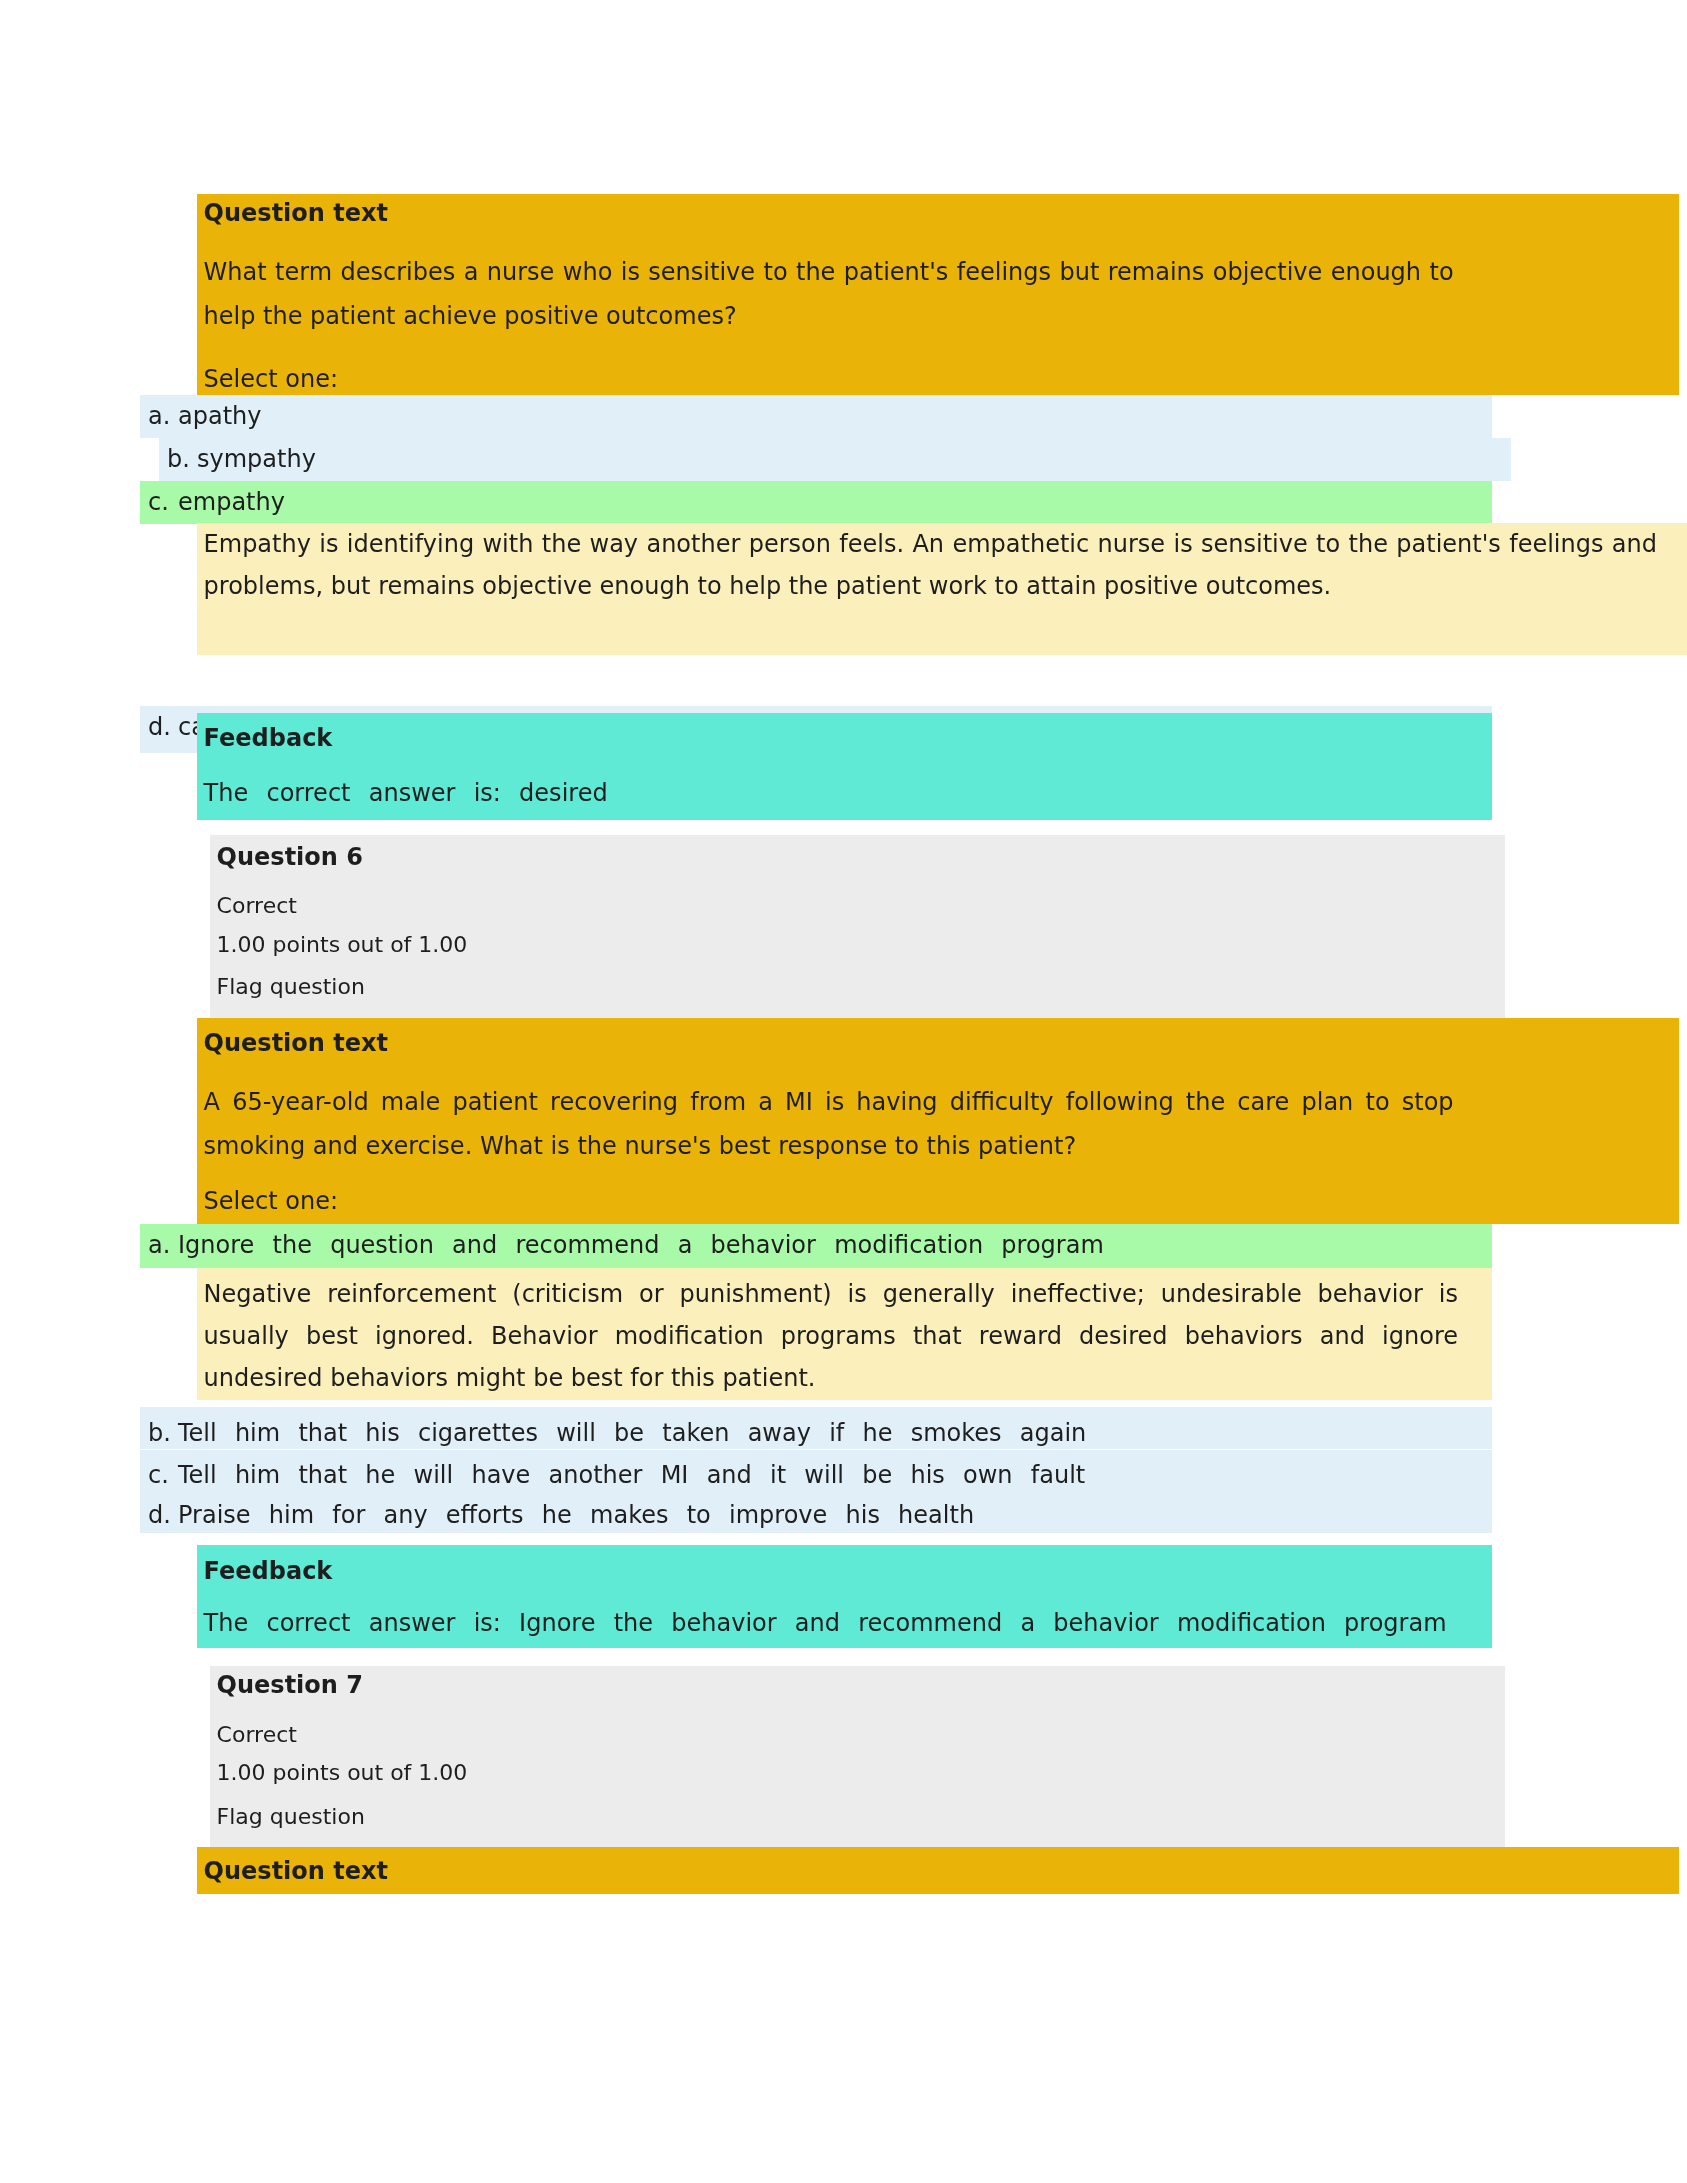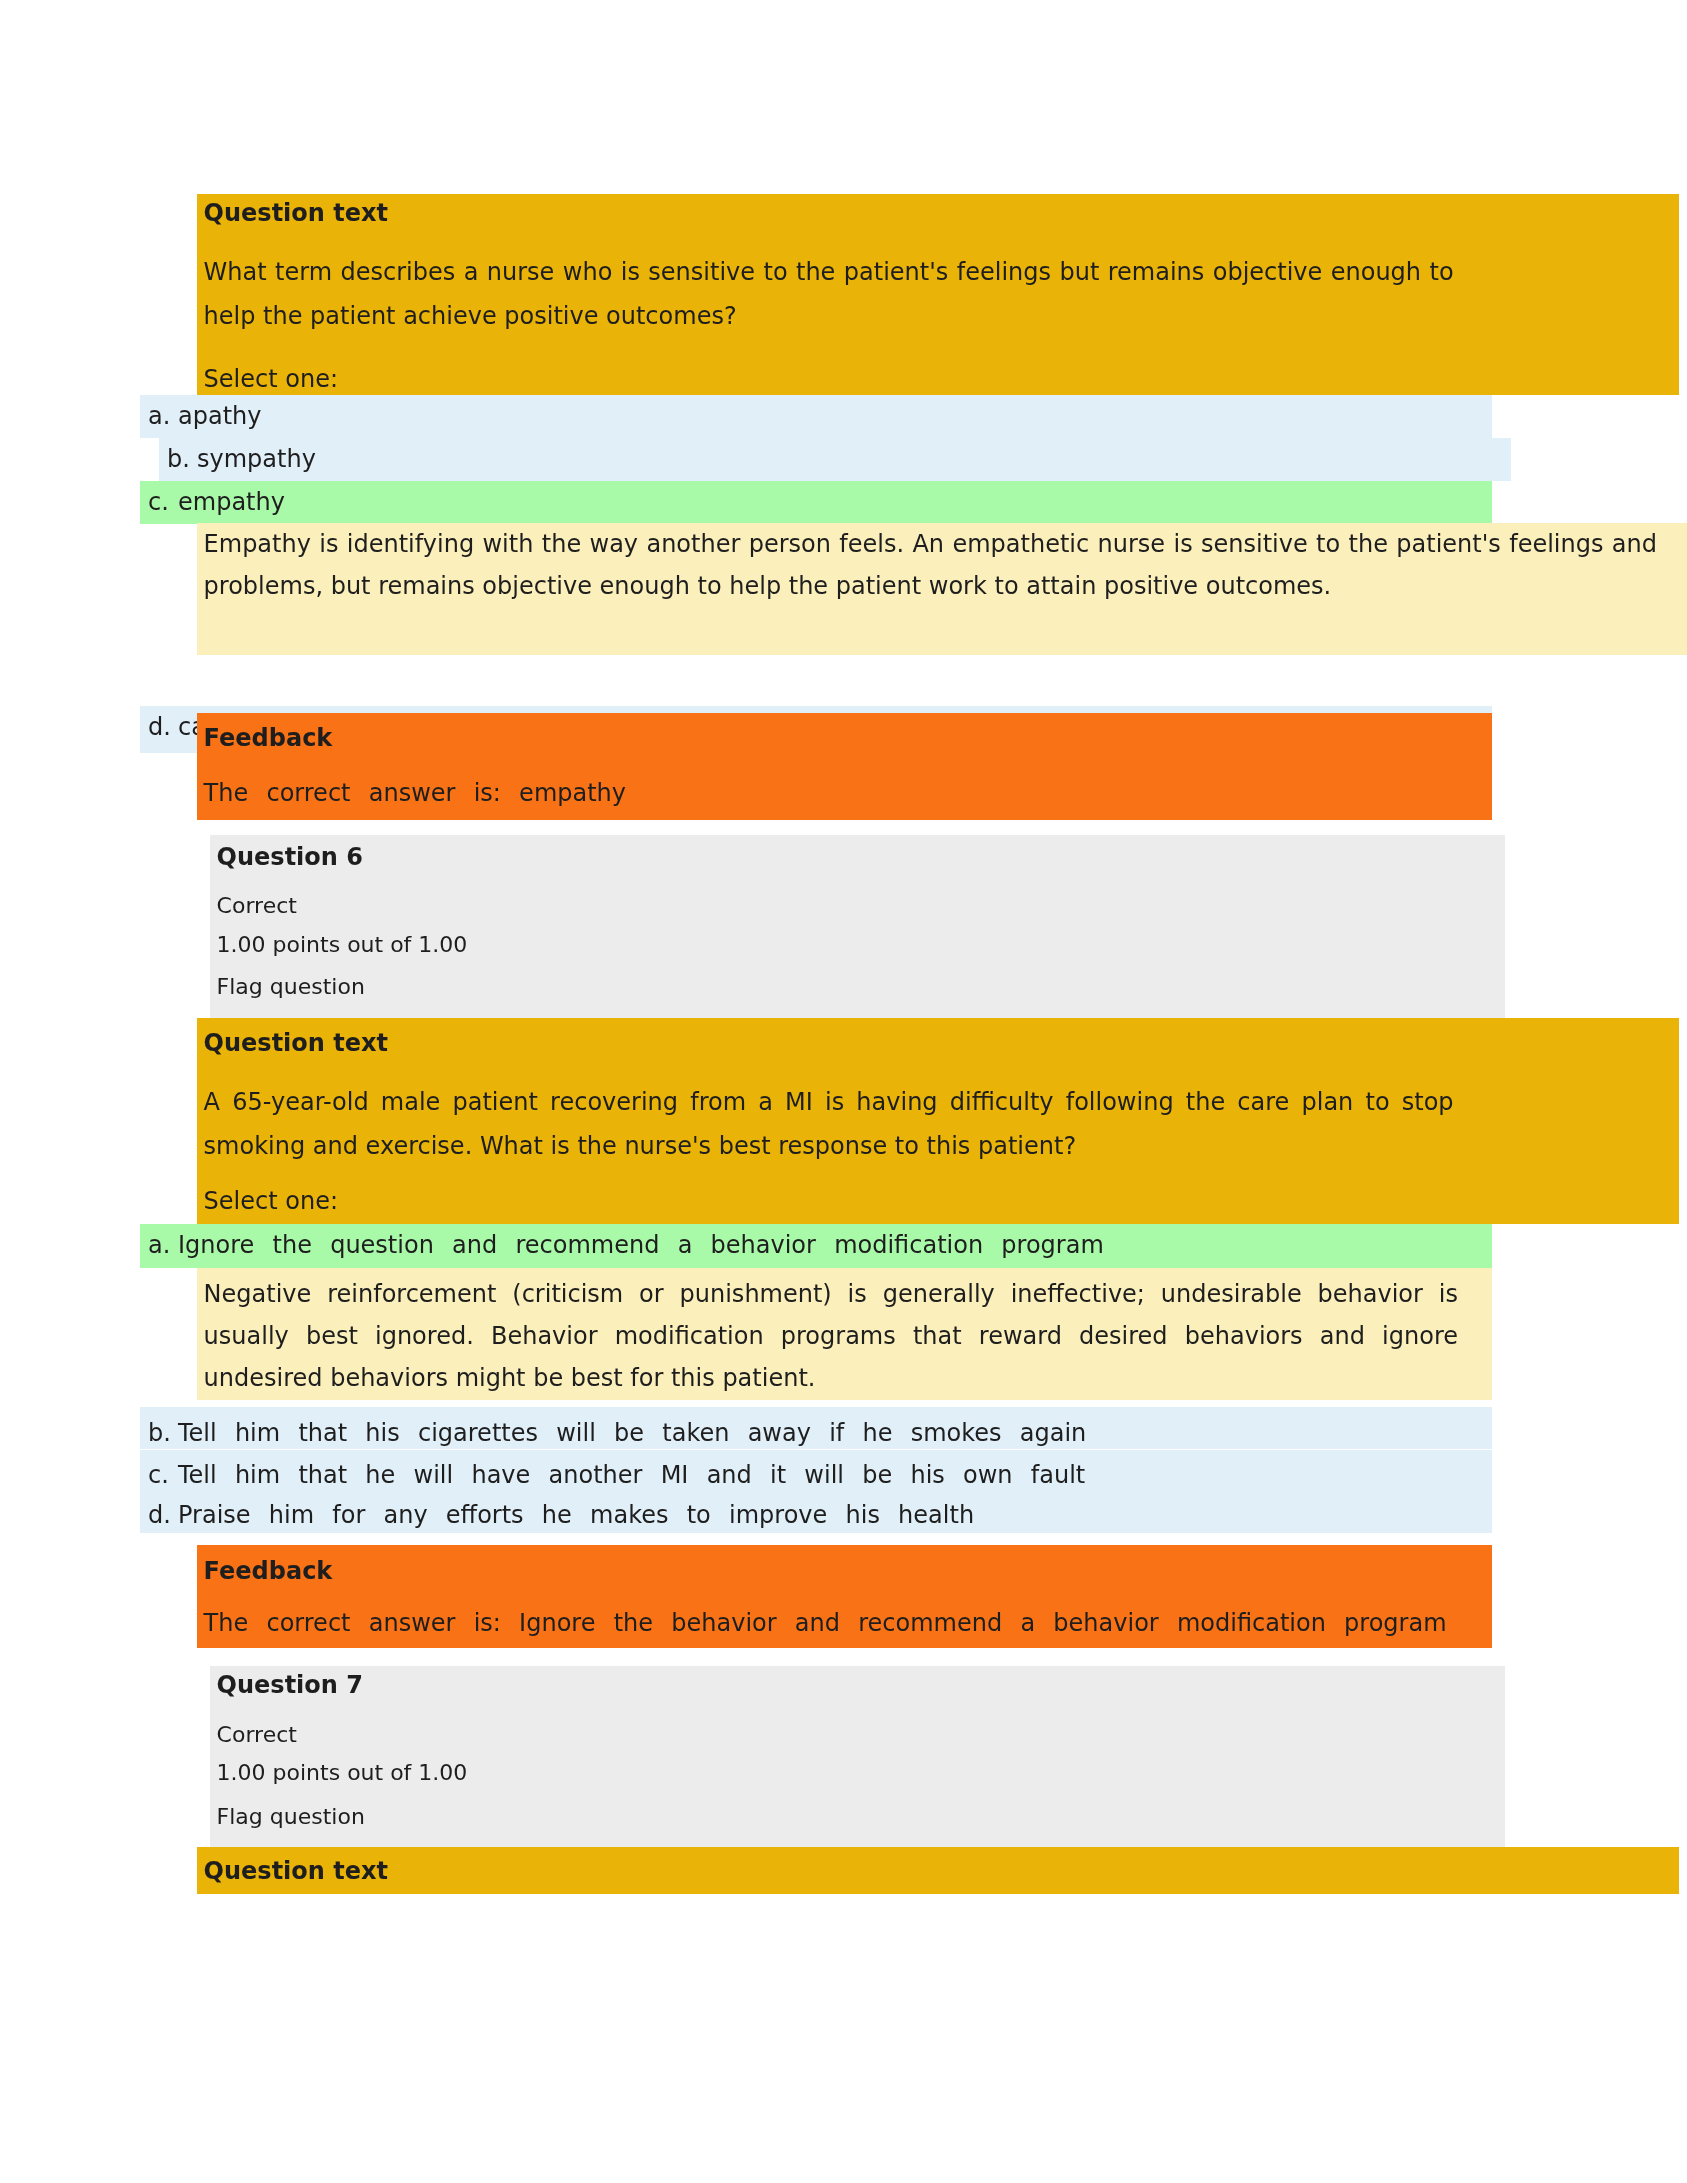--- a/index.html
+++ b/index.html
@@ -24,21 +24,21 @@
   .selone{font-size:24px;}
 
   .arow{position:absolute;left:140px;width:1352px;font-size:24px;line-height:43px;background:#E1EFF8;word-spacing:10.6px;}
   .arow.correct{background:#A8FAA8;}
   .arow .inner{padding-left:8px;}
   .arow .ltr{display:inline-block;width:30px;}
 
   .expl{position:absolute;left:197px;width:1295px;background:#FBEFBB;
         font-size:24px;line-height:42px;text-align:justify;}
 
-  .fb{position:absolute;left:197px;width:1295px;background:#f97316;}
+  .fb{position:absolute;left:197px;width:1295px;background:#5eead4;}
   .fb .lbl{font-weight:bold;font-size:24px;}
   .fb .txt{font-size:24px;white-space:nowrap;word-spacing:10.6px;}
 </style>
 </head>
 <body>
 
 <div class="page">
 
  <div class="qbody blk" style="top:194px;height:201px;">
    <div class="qlabel" style="position:absolute;left:6.6px;top:5.3px;">Question text</div>
@@ -55,21 +55,21 @@
  <div class="arow correct blk" style="top:481px;height:43px;">
    <div class="inner"><span class="ltr">c.</span><span>empathy</span></div>
  </div>
  <div class="expl blk" style="top:523px;height:132px;padding:0px 34px 0 6.6px;width:1494px;">Empathy is identifying with the way another person feels. An empathetic nurse is sensitive to the patient's feelings and problems, but remains objective enough to help the patient work to attain positive outcomes.</div>
  <div class="arow blk" style="top:662px;height:47px;margin-top:44px;">
    <div class="inner"><span class="ltr">d.</span><span>caring</span></div>
  </div>
 
  <div class="fb blk" style="top:713px;height:107px;">
    <div class="lbl" style="position:absolute;left:6.6px;top:10.6px;">Feedback</div>
-   <div class="txt" style="position:absolute;left:6.6px;top:66px;">The correct answer is: empathy</div>
+   <div class="txt" style="position:absolute;left:6.6px;top:66px;">The correct answer is: desired</div>
  </div>
 
  <div class="qhead blk" style="top:835px;height:183px;">
    <div class="qno" style="position:absolute;left:6.6px;top:8px;"><span>Question</span> <span>6</span></div>
    <div class="meta" style="position:absolute;left:6.6px;top:58px;">Correct</div>
    <div class="meta" style="position:absolute;left:6.6px;top:97px;">1.00 points out of 1.00</div>
    <div class="meta" style="position:absolute;left:6.6px;top:139px;">Flag question</div>
  </div>
 
  <div class="qbody blk" style="top:1018px;height:206px;">

